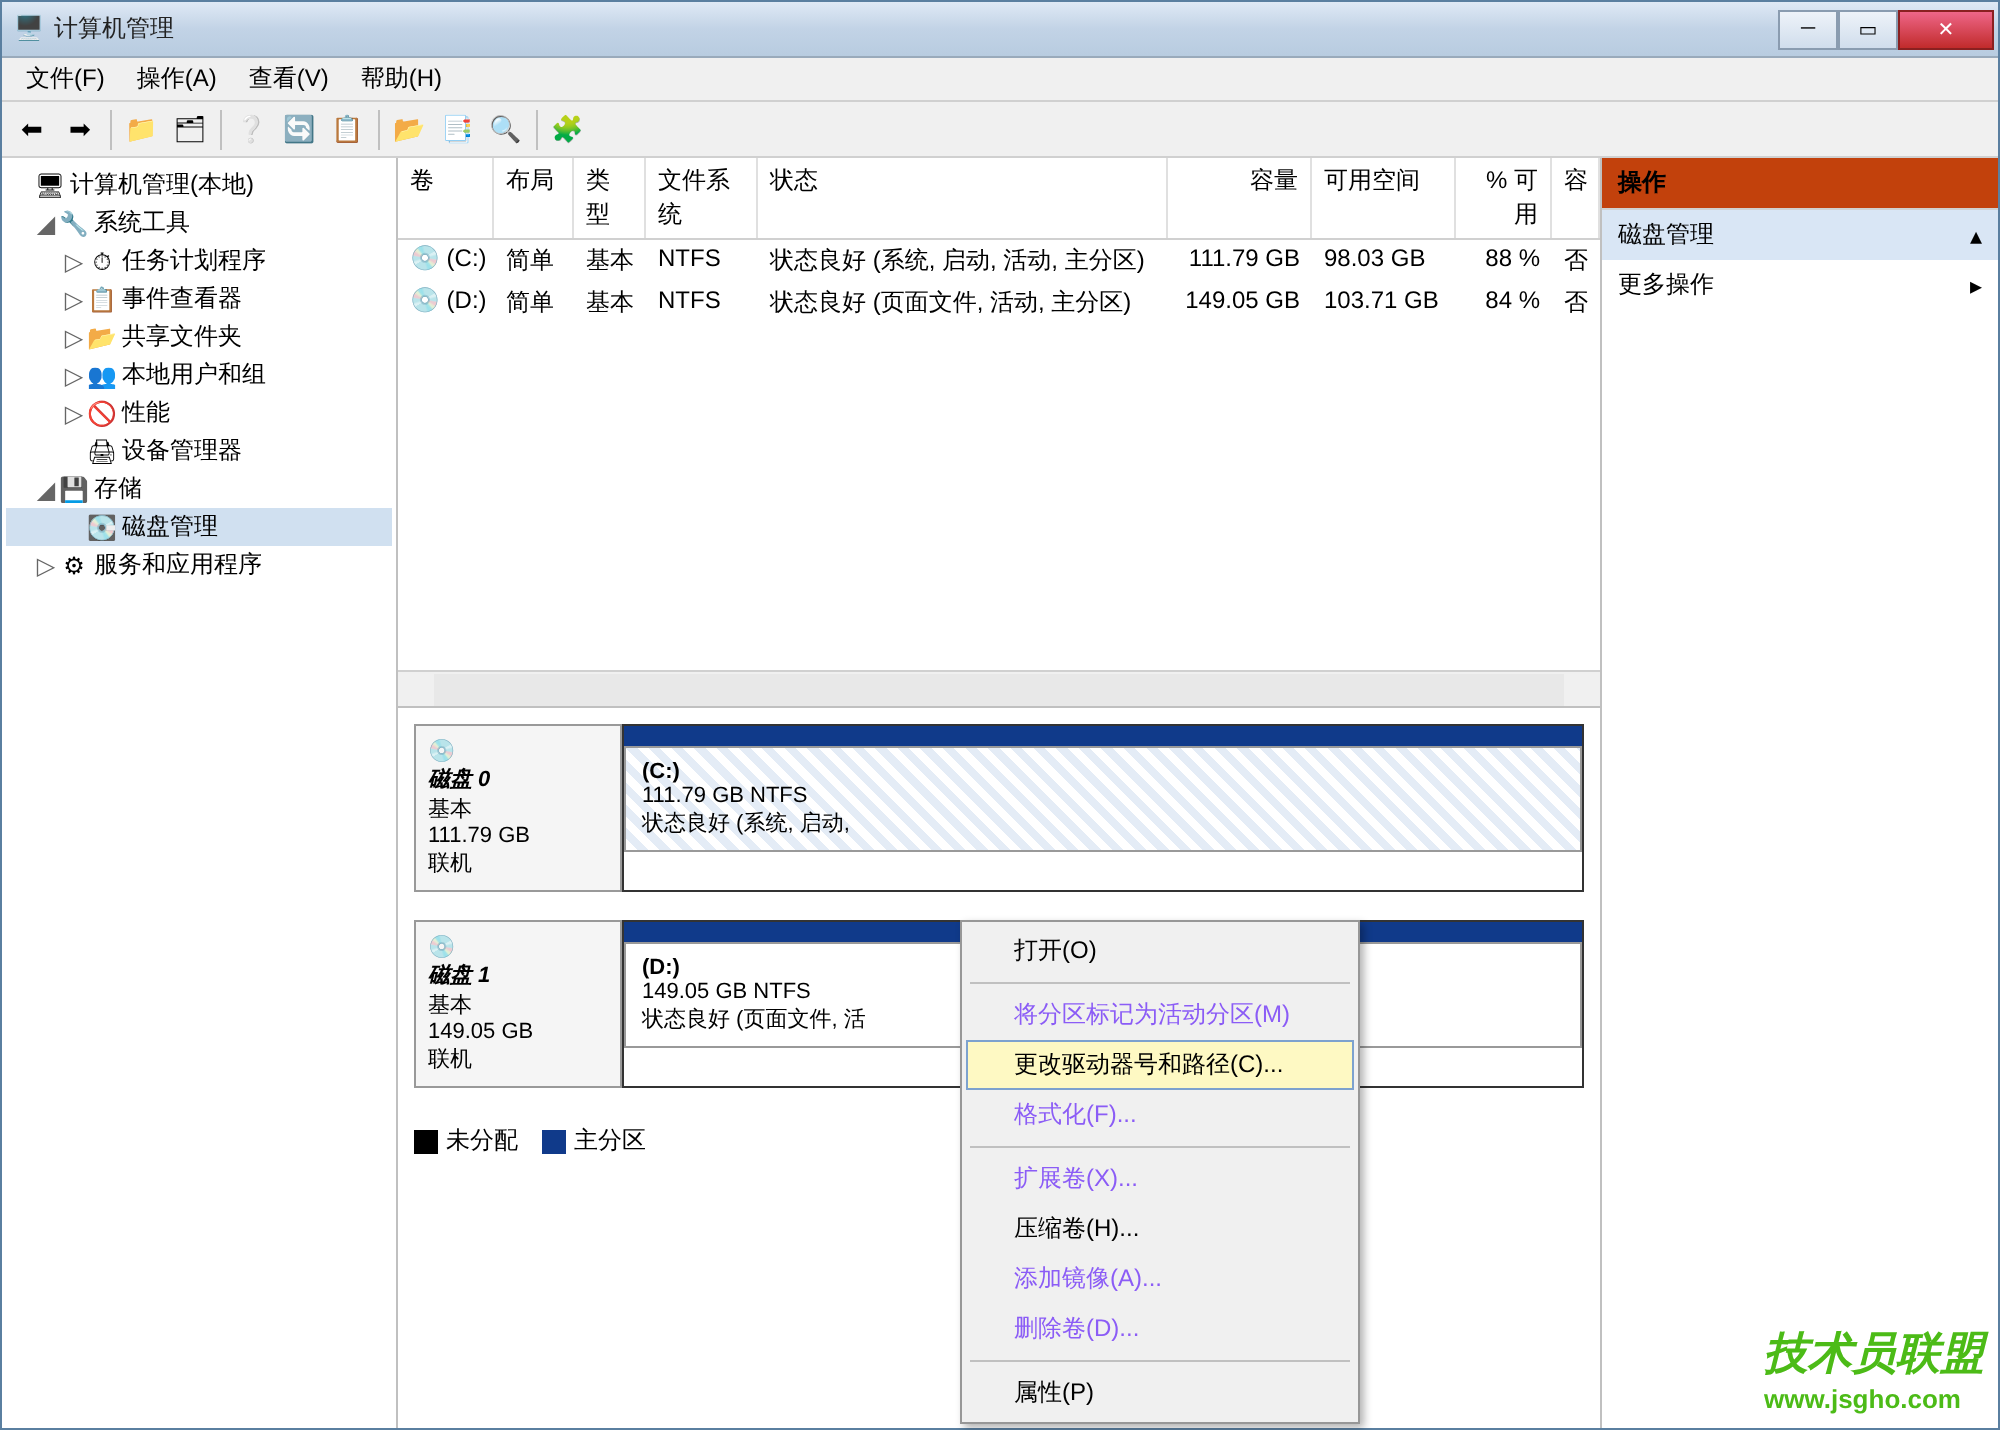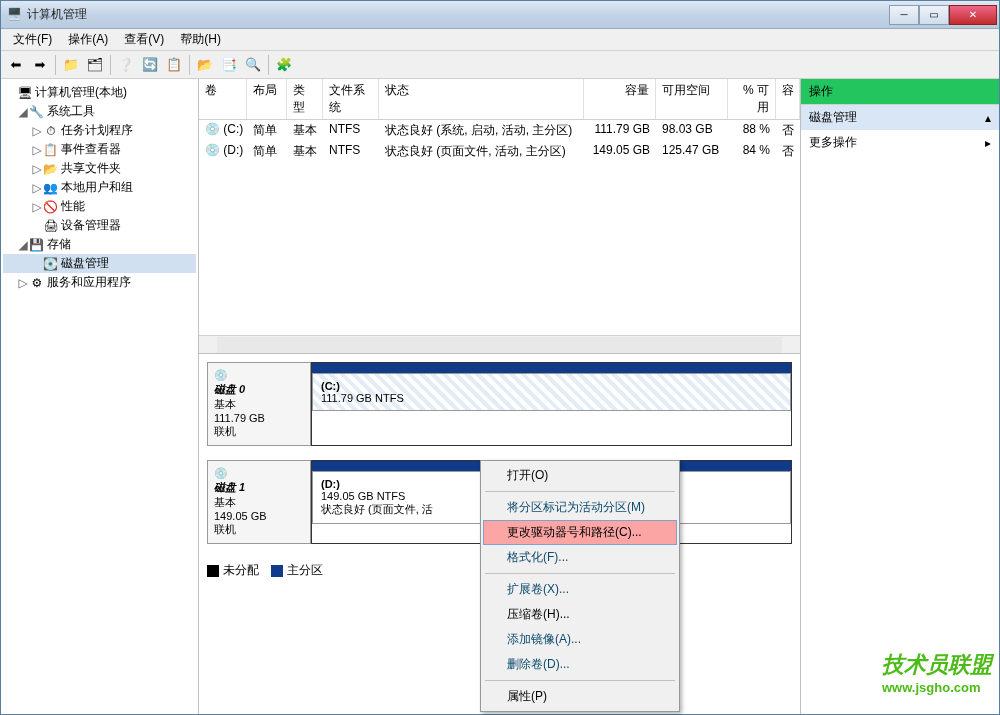--- a/index.html
+++ b/index.html
@@ -48,31 +48,31 @@
 .disk-info .dn { font-weight: bold; font-style: italic; }
 .disk-map { flex: 1; border: 1px solid #333; }
 .disk-map-hdr { height: 10px; background: #103a8a; }
 .disk-part { padding: 6px 8px; font-size: 11px; border: 1px solid #999; background: repeating-linear-gradient(45deg, #fff, #fff 4px, #e4ecf6 4px, #e4ecf6 8px); }
 .disk-part .pn { font-weight: bold; }
 .disk-part.d { background: #fff; }
 .legend { display: flex; gap: 12px; font-size: 12px; padding: 4px 0; }
 .legend .sw { width: 12px; height: 12px; display: inline-block; margin-right: 4px; vertical-align: middle; }
 
 .actions { width: 198px; font-size: 12px; }
-.act-hdr { padding: 4px 8px; background: #22c55e; border-bottom: 1px solid #d0d0d0; }
+.act-hdr { padding: 4px 8px; background: #c2410c; border-bottom: 1px solid #d0d0d0; font-weight: bold; }
 .act-item { padding: 4px 8px; display: flex; align-items: center; justify-content: space-between; cursor: pointer; }
 .act-item.hi { background: #d9e6f5; }
 
 .ctxmenu { position: absolute; left: 480px; top: 460px; width: 200px; background: #f0f0f0; border: 1px solid #979797; box-shadow: 2px 2px 4px rgba(0,0,0,0.3); font-size: 12px; padding: 2px; }
 .ctxmenu .mi { padding: 4px 24px; cursor: pointer; }
-.ctxmenu .mi.dis { color: #0c4a6e; }
-.ctxmenu .mi.hl { background: #fca5a5; border: 1px solid #7da2ce; padding: 3px 23px; }
+.ctxmenu .mi.dis { color: #8b5cf6; }
+.ctxmenu .mi.hl { background: #fef9c3; border: 1px solid #7da2ce; padding: 3px 23px; }
 .ctxmenu .sep { height: 1px; background: #c0c0c0; margin: 3px 2px; }
 
-.watermark { position: absolute; right: 8px; bottom: 20px; font-size: 22px; font-weight: bold; font-style: italic; color: #4cbb17; text-shadow: 1px 1px 0 #fff; pointer-events: none; }
+.watermark { position: absolute; right: 8px; bottom: 8px; font-size: 22px; font-weight: bold; font-style: italic; color: #4cbb17; text-shadow: 1px 1px 0 #fff; pointer-events: none; }
 .watermark .sub { display: block; font-size: 13px; color: #4cbb17; font-style: normal; }
 </style>
 </head>
 <body>
 
 <div class="window">
 
   <div class="titlebar">
     <span class="icon">🖥️</span>
     <span class="title">计算机管理</span>
@@ -193,21 +193,21 @@
               <div class="col-pct">88 %</div>
               <div class="col-fault">否</div>
             </div>
             <div class="vol-row">
               <div class="col-vol">💿 (D:)</div>
               <div class="col-layout">简单</div>
               <div class="col-type">基本</div>
               <div class="col-fs">NTFS</div>
               <div class="col-status">状态良好 (页面文件, 活动, 主分区)</div>
               <div class="col-cap">149.05 GB</div>
-              <div class="col-free">125.47 GB</div>
+              <div class="col-free">103.71 GB</div>
               <div class="col-pct">84 %</div>
               <div class="col-fault">否</div>
             </div>
           </div>
         <div class="vol-scroll">
             <div class="track"></div>
           </div>
       </div>
 
       <div class="disk-view">
@@ -218,20 +218,21 @@
       <div class="dn">磁盘 0</div>
       <div>基本</div>
       <div>111.79 GB</div>
       <div>联机</div>
     </div>
     <div class="disk-map">
       <div class="disk-map-hdr"></div>
       <div class="disk-part ">
         <div class="pn">(C:)</div>
         <div>111.79 GB NTFS</div>
+        <div>状态良好 (系统, 启动,</div>
       </div>
     </div>
             </div>
             <div class="disk-row">
     <div class="disk-info">
       <div>💿</div>
       <div class="dn">磁盘 1</div>
       <div>基本</div>
       <div>149.05 GB</div>
       <div>联机</div>

